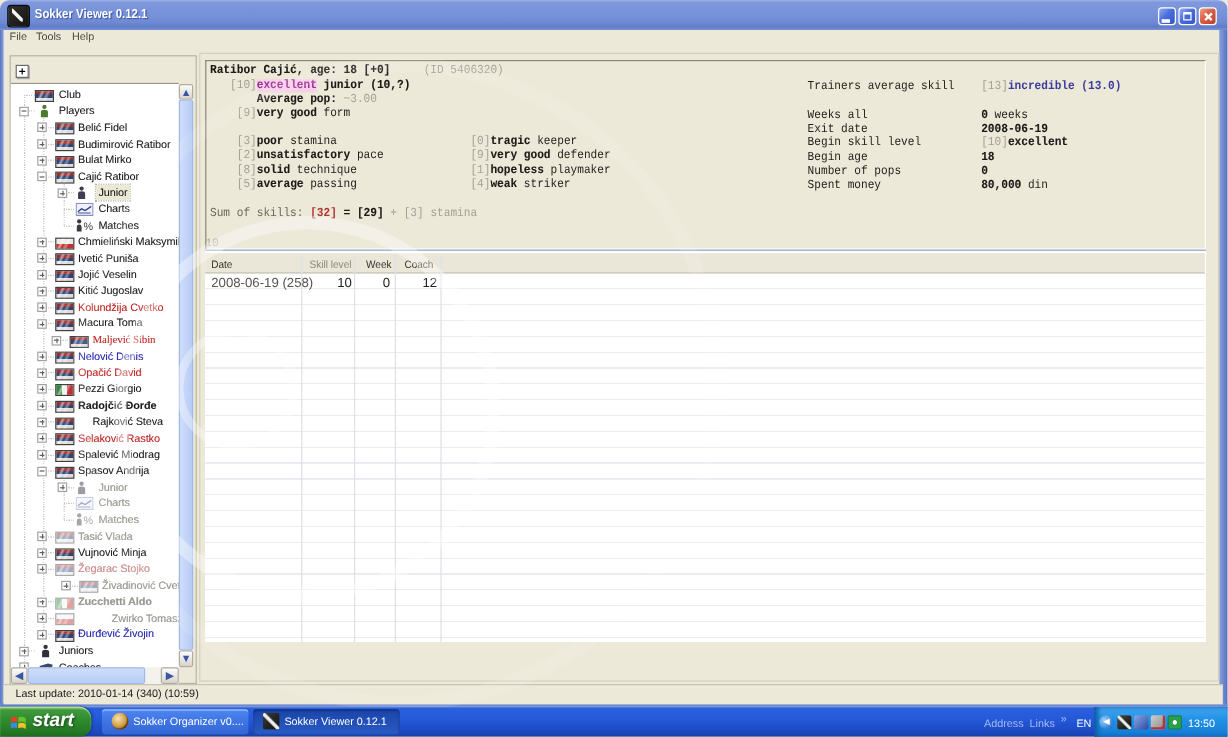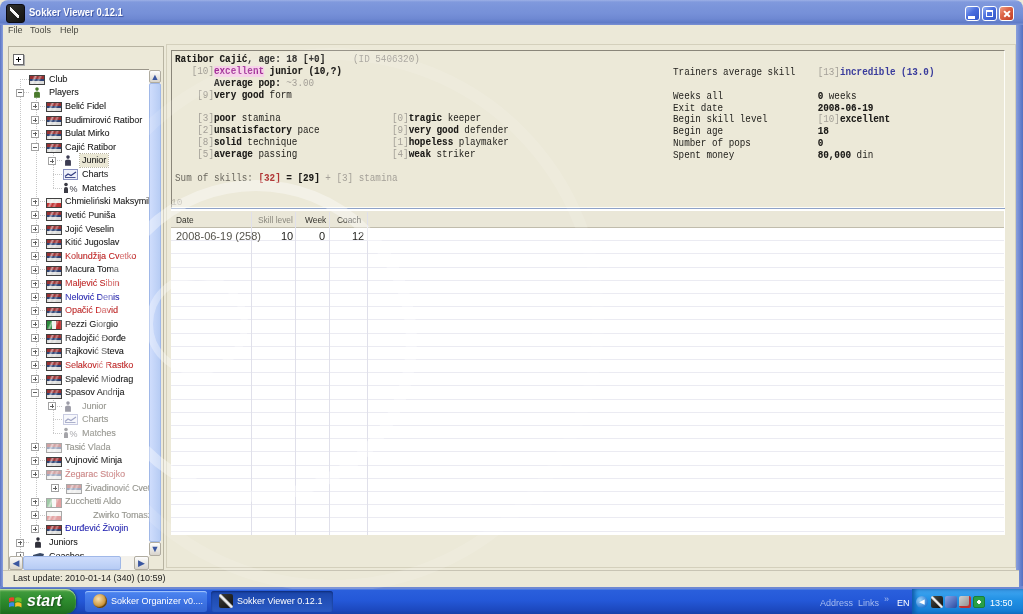--- a/index.html
+++ b/index.html
@@ -231,21 +231,21 @@
       <span class="ebox plus" style="left:22px;"></span>
       <span class="flag f-srb" style="left:37px;"></span>
       <span class="lbl" style="left:56px;color:#cc2222;">Kolundžija Cvetko</span>
     </div>
 <div class="trow" style="left:0;top:193.4px;width:140px;">
       <span class="doth" style="left:27px;top:6px;width:10px;"></span>
       <span class="ebox plus" style="left:22px;"></span>
       <span class="flag f-srb" style="left:37px;"></span>
       <span class="lbl" style="left:56px;color:#191919;">Macura Toma</span>
     </div>
-<div class="trow" style="left:0;top:207.1px;width:116px;">
+<div class="trow" style="left:12px;top:207.1px;width:116px;font-family:Liberation Serif, serif;">
       <span class="doth" style="left:27px;top:6px;width:10px;"></span>
       <span class="ebox plus" style="left:22px;"></span>
       <span class="flag f-srb" style="left:37px;"></span>
       <span class="lbl" style="left:56px;color:#cc2222;">Maljević Sibin</span>
     </div>
 <div class="trow" style="left:0;top:220.7px;width:140px;">
       <span class="doth" style="left:27px;top:6px;width:10px;"></span>
       <span class="ebox plus" style="left:22px;"></span>
       <span class="flag f-srb" style="left:37px;"></span>
       <span class="lbl" style="left:56px;color:#2222bb;">Nelović Denis</span>
@@ -255,31 +255,31 @@
       <span class="ebox plus" style="left:22px;"></span>
       <span class="flag f-srb" style="left:37px;"></span>
       <span class="lbl" style="left:56px;color:#cc2222;">Opačić David</span>
     </div>
 <div class="trow" style="left:0;top:247.9px;width:140px;">
       <span class="doth" style="left:27px;top:6px;width:10px;"></span>
       <span class="ebox plus" style="left:22px;"></span>
       <span class="flag f-ita" style="left:37px;"></span>
       <span class="lbl" style="left:56px;color:#191919;">Pezzi Giorgio</span>
     </div>
-<div class="trow" style="left:0;top:261.6px;width:168px;">
+<div class="trow" style="left:0;top:261.6px;width:168px;font-weight:bold;">
       <span class="doth" style="left:27px;top:6px;width:10px;"></span>
       <span class="ebox plus" style="left:22px;"></span>
       <span class="flag f-srb" style="left:37px;"></span>
       <span class="lbl" style="left:56px;color:#191919;">Radojčić Đorđe</span>
     </div>
 <div class="trow" style="left:0;top:275.2px;width:140px;">
       <span class="doth" style="left:27px;top:6px;width:10px;"></span>
       <span class="ebox plus" style="left:22px;"></span>
       <span class="flag f-srb" style="left:37px;"></span>
-      <span class="lbl" style="left:56px;color:#191919;">Rajković Steva</span>
+      <span class="lbl" style="left:68px;color:#191919;">Rajković Steva</span>
     </div>
 <div class="trow" style="left:0;top:288.8px;width:140px;">
       <span class="doth" style="left:27px;top:6px;width:10px;"></span>
       <span class="ebox plus" style="left:22px;"></span>
       <span class="flag f-srb" style="left:37px;"></span>
       <span class="lbl" style="left:56px;color:#cc2222;">Selaković Rastko</span>
     </div>
 <div class="trow" style="left:0;top:302.5px;width:160px;">
       <span class="doth" style="left:27px;top:6px;width:10px;"></span>
       <span class="ebox plus" style="left:22px;"></span>
@@ -342,21 +342,21 @@
       <span class="ebox plus" style="left:22px;"></span>
       <span class="flag f-srb faded" style="left:37px;"></span>
       <span class="lbl" style="left:56px;color:#d88a8a;">Žegarac Stojko</span>
     </div>
 <div class="trow" style="left:0;top:411.5px;width:140px;margin-left:20px;">
       <span class="doth" style="left:27px;top:6px;width:10px;"></span>
       <span class="ebox plus" style="left:22px;"></span>
       <span class="flag f-srb faded" style="left:37px;"></span>
       <span class="lbl" style="left:56px;color:#9a9a92;">Živadinović Cvetko</span>
     </div>
-<div class="trow" style="left:0;top:425.1px;width:140px;">
+<div class="trow" style="left:0;top:425.1px;width:140px;font-weight:bold;">
       <span class="doth" style="left:27px;top:6px;width:10px;"></span>
       <span class="ebox plus" style="left:22px;"></span>
       <span class="flag f-ita faded" style="left:37px;"></span>
       <span class="lbl" style="left:56px;color:#9a9a92;">Zucchetti Aldo</span>
     </div>
 <div class="trow" style="left:0;top:438.8px;width:140px;">
       <span class="doth" style="left:27px;top:6px;width:10px;"></span>
       <span class="ebox plus" style="left:22px;"></span>
       <span class="flag f-pol faded" style="left:37px;"></span>
       <span class="lbl" style="left:56px;color:#9a9a92;margin-left:28px;">Zwirko Tomasz</span>

